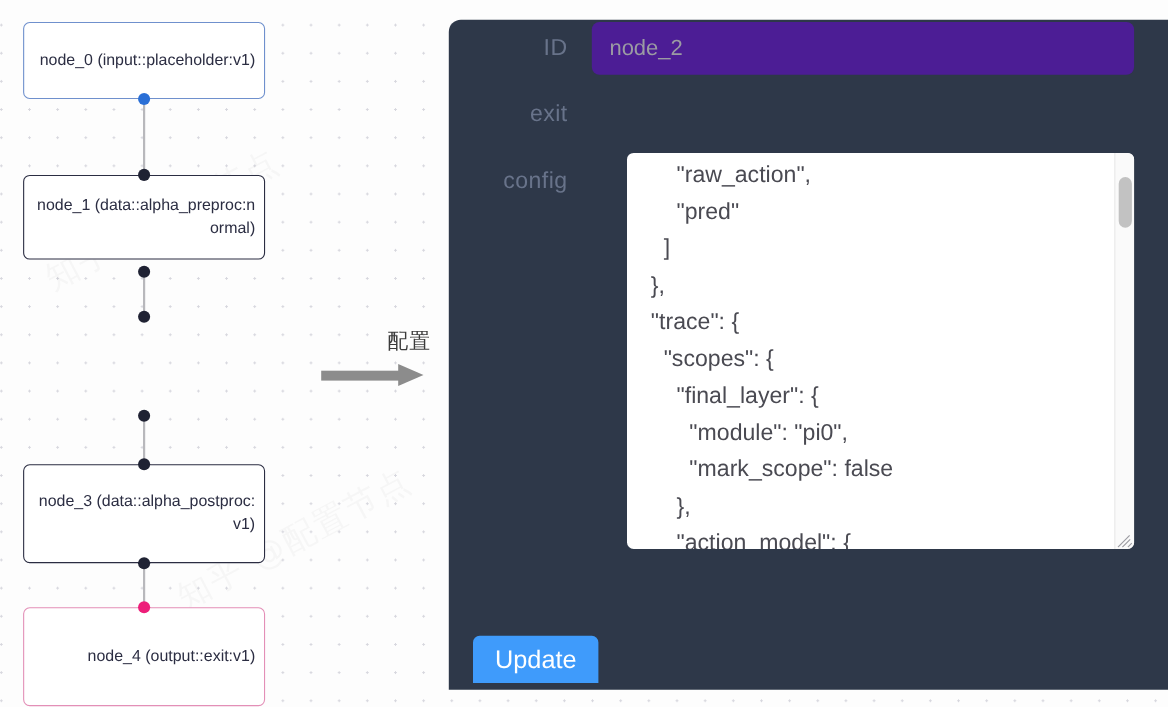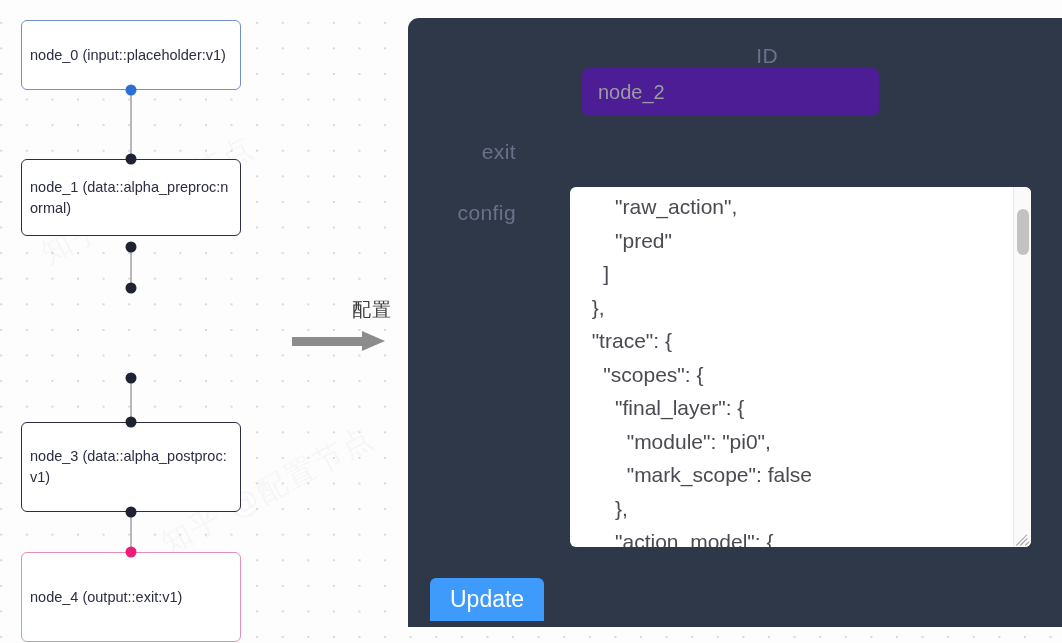--- a/index.html
+++ b/index.html
@@ -72,21 +72,21 @@
   .node {
     position: absolute;
     left: 21px;
     width: 220px;
     border: 1.6px solid #2b2d42;
     border-radius: 6px;
     background: #ffffff;
     display: flex;
     align-items: center;
     justify-content: center;
-    text-align: left;
+    text-align: right;
     color: #2b2d42;
     font-size: 14.5px;
     line-height: 21px;
     padding: 4px 8px;
     box-shadow: 0 0 0 rgba(0,0,0,0);
   }
   .node .label { display: block; width: 100%; word-break: break-all; }
 
   .node.input-node  { border-color: #6f90cd; }
   .node.output-node { border-color: #e38fb7; }
@@ -166,21 +166,21 @@
     border: none;
     border-radius: 7px;
     margin-right: 31px;
     color: #9b9ba3;
     font-size: 20px;
     padding: 0 16px;
     font-family: "Liberation Sans", sans-serif;
     outline: none;
   }
 
-  #row-id   { margin-top: 26px; flex-direction: column; }
+  #row-id   { margin-top: 2px; }
   #row-type { margin-top: 24px; }
   #row-config { margin-top: 23px; align-items: flex-start; gap: 32px; }
   #row-config .field-label { padding-top: 14px; }
 
   .config-area {
     position: relative;
     flex: 1 1 auto;
     margin-right: 31px;
     height: 360px;
     background: #ffffff;

